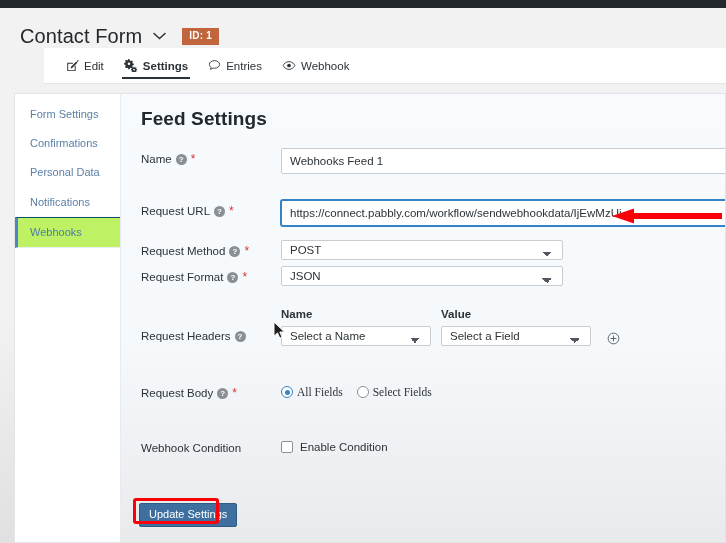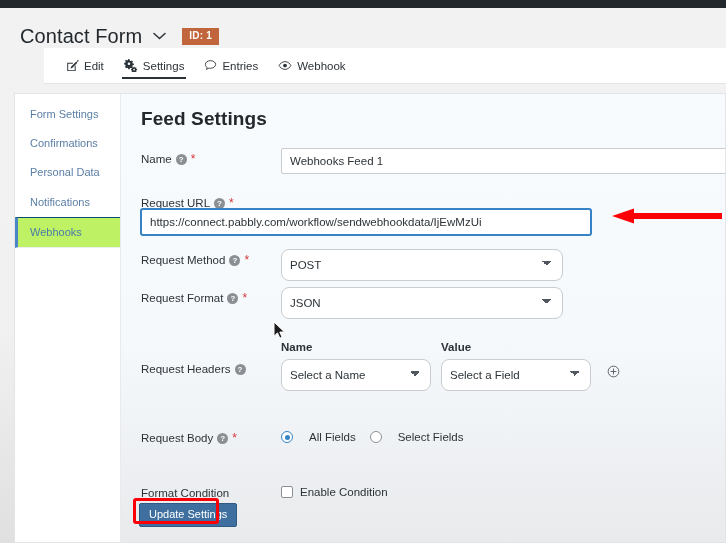--- a/index.html
+++ b/index.html
@@ -66,21 +66,21 @@
     display: flex; align-items: center;
     gap: 5px;
     font-size: 11.5px;
     color: #2c3338;
     padding: 0 10px;
     height: 36px;
     position: relative;
     cursor: pointer;
   }
   .tab:first-child { padding-left: 2px; }
-  .tab.active { font-weight: normal; }
+  .tab.active { font-weight: bold; }
   .tab.active::after {
     content: "";
     position: absolute;
     left: 8px; right: 8px; bottom: 5px;
     height: 2px; background: #2c3338;
   }
   .tab svg { display: block; }
 
   
   .bodywrap {
@@ -175,23 +175,23 @@
     font-family: "Liberation Sans", sans-serif;
     outline: none;
   }
   input.txt.focused {
     border: 1px solid #3582c4;
     box-shadow: 0 0 0 1px #3582c4;
   }
 
   select.sel {
     width: 282px;
-    height: 32px;
+    height: 20px;
     border: 1px solid #c9ccd0;
-    border-radius: 8px;
+    border-radius: 2px;
     background: #ffffff;
     padding: 0 8px;
     font-size: 11.5px;
     color: #2c3338;
     font-family: "Liberation Sans", sans-serif;
     appearance: none;
     -webkit-appearance: none;
     outline: none;
     background-image:
       linear-gradient(45deg, transparent 50%, #50575e 50%),
@@ -218,21 +218,21 @@
     margin-top: 23px;
     margin-left: 6px;
     width: 13px; height: 13px;
     color: #50575e;
     cursor: pointer;
     display: inline-block;
   }
 
   
   .radio-line { display: flex; align-items: center; gap: 4px; padding-top: 4px; }
-  .radio-line .opt { display: flex; align-items: center; gap: 16px; margin-right: 10px; cursor: pointer;}
+  .radio-line .opt { display: flex; align-items: center; gap: 4px; margin-right: 10px; cursor: pointer; font-family: Liberation Serif, serif;}
   .radio {
     width: 12px; height: 12px; border-radius: 50%;
     border: 1px solid #8c8f94; background: #fff;
     display: inline-block; position: relative;
   }
   .radio.checked { border-color: #3582c4; }
   .radio.checked::after {
     content: "";
     position: absolute; left: 2.5px; top: 2.5px;
     width: 5px; height: 5px; border-radius: 50%;
@@ -367,21 +367,21 @@
         <div class="flabel">
           <span>Name</span>
           <span class="helpicon">?</span>
           <span class="req">*</span>
         </div>
         <div class="fcontrol">
           <input class="txt" type="text" value="Webhooks Feed 1" style="">
         </div>
       </div>
 
-      <div class="frow" style="margin-top:18px;flex-direction:column;">
+      <div class="frow" style="margin-top:26px;">
         <div class="flabel">
           <span>Request URL</span>
           <span class="helpicon">?</span>
           <span class="req">*</span>
         </div>
         <div class="fcontrol">
           <input class="txt focused" type="text" value="https://connect.pabbly.com/workflow/sendwebhookdata/IjEwMzUi" style="">
         </div>
       </div>
 
@@ -455,21 +455,21 @@
             <label class="opt">
               <span class="radio"></span>
               <span class="optlabel">Select Fields</span>
             </label>
           </div>
         </div>
       </div>
 
       <div class="frow" style="margin-top:38px;">
         <div class="flabel">
-          <span>Format Condition</span>
+          <span>Webhook Condition</span>
         </div>
         <div class="fcontrol">
           <label class="check-line">
             <span class="checkbox"></span>
             <span class="optlabel">Enable Condition</span>
           </label>
         </div>
       </div>
 
       <div class="btn-wrap">

